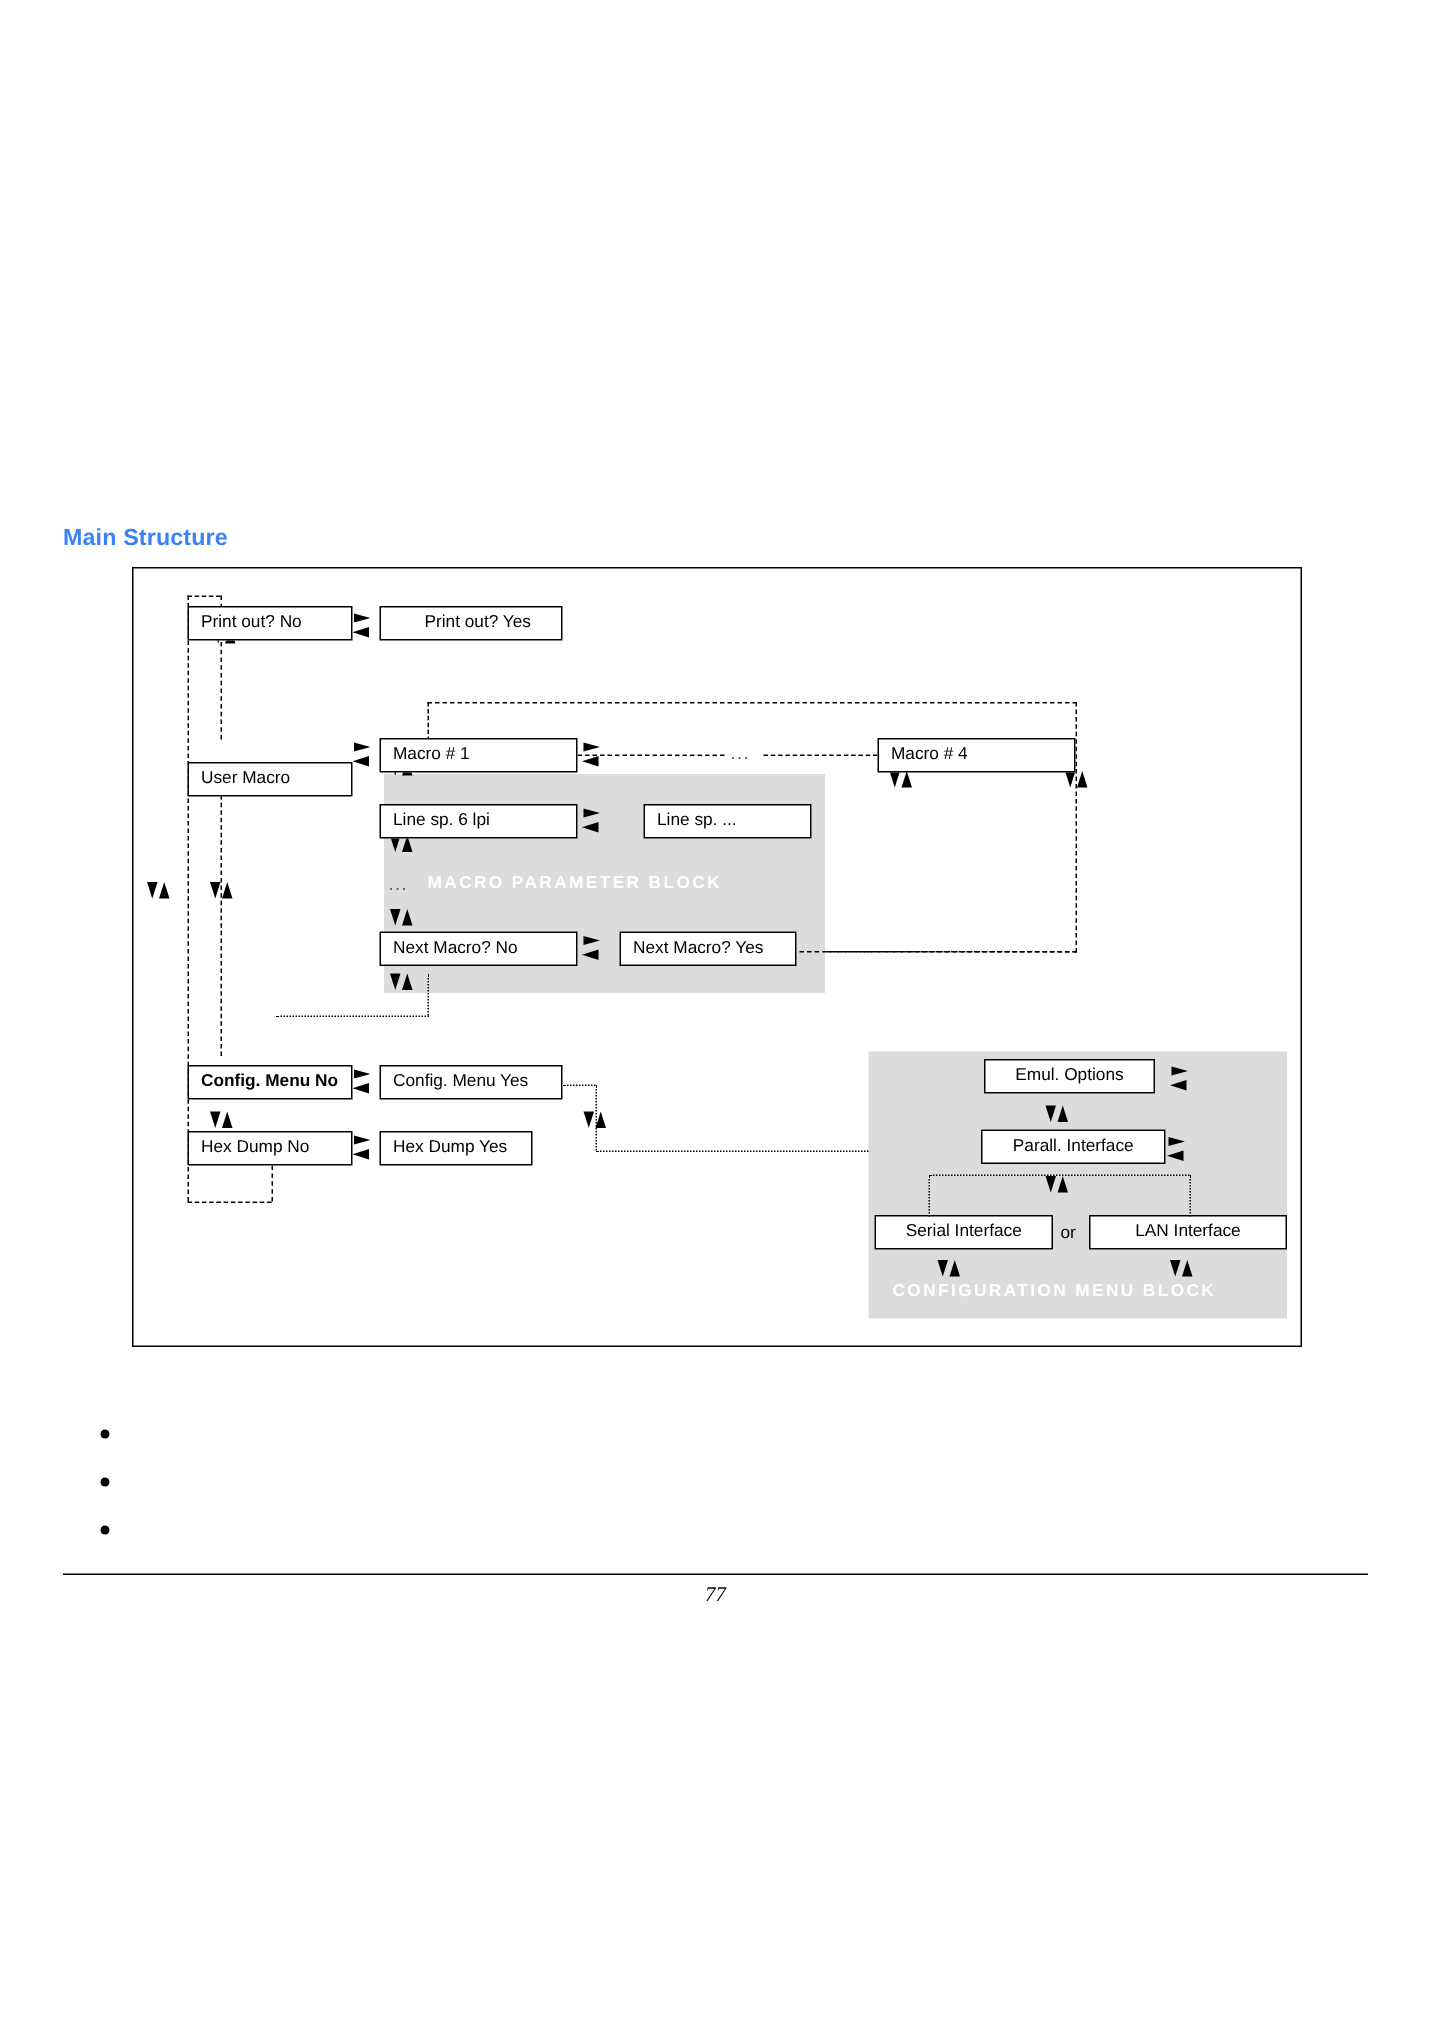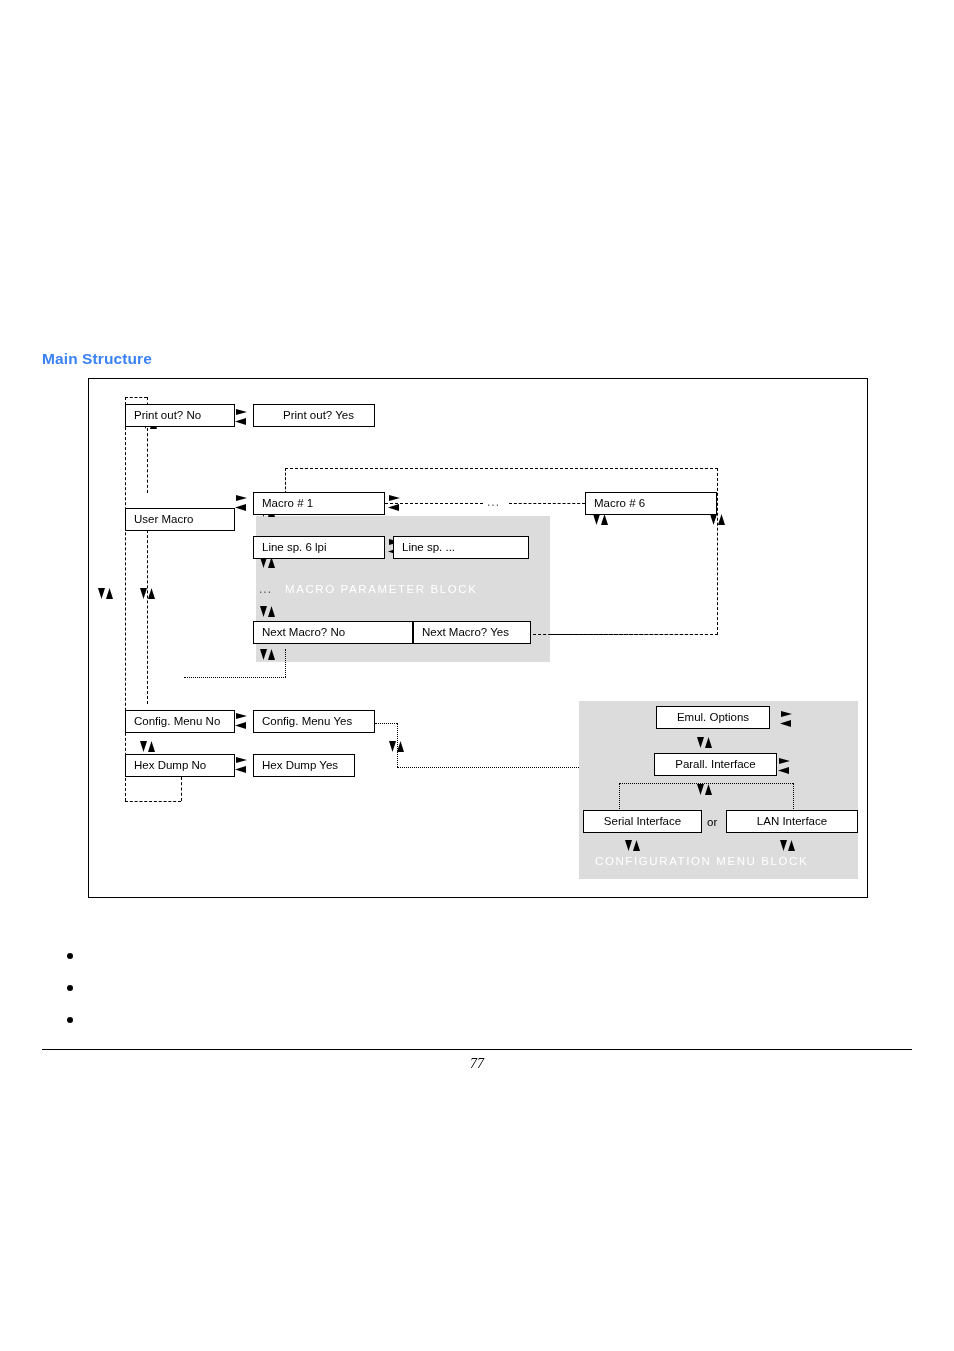--- a/index.html
+++ b/index.html
@@ -40,21 +40,21 @@
   }
 
   
   .shaded-block {
     position: absolute;
     background: #dcdcdc;
   }
   .block-caption {
     position: absolute;
     color: #ffffff;
-    font-weight: normal;
+    font-weight: bold;
     font-size: 11.5px;
     letter-spacing: 1.6px;
     white-space: nowrap;
   }
 
   
   .mbox {
     position: absolute;
     border: 1.3px solid #000;
     background: #fff;
@@ -347,31 +347,31 @@
   </div>
 
   <div class="mbox" style="left:36px; top:25px; width:110px;">Print out? No</div>
 
   <div class="mbox" style="left:164px; top:25px; width:122px;padding-left:29px;">Print out? Yes</div>
 
   <div class="mbox" style="left:36px; top:113px; width:110px;margin-top:16px;">User Macro</div>
 
   <div class="mbox" style="left:164px; top:113px; width:132px;">Macro # 1</div>
 
-  <div class="mbox" style="left:496px; top:113px; width:132px;">Macro # 6</div>
+  <div class="mbox" style="left:496px; top:113px; width:132px;">Macro # 4</div>
 
   <div class="mbox" style="left:164px; top:157px; width:132px;">Line sp. 6 lpi</div>
 
-  <div class="mbox" style="left:304px; top:157px; width:136px;text-align:right;">Line sp. ...</div>
-
-  <div class="mbox" style="left:164px; top:242px; width:160px;">Next Macro? No</div>
+  <div class="mbox" style="left:340px; top:157px; width:112px;text-align:right;">Line sp. ...</div>
+
+  <div class="mbox" style="left:164px; top:242px; width:132px;">Next Macro? No</div>
 
   <div class="mbox" style="left:324px; top:242px; width:118px;">Next Macro? Yes</div>
 
-  <div class="mbox" style="left:36px; top:331px; width:110px;">Config. Menu No</div>
+  <div class="mbox" style="left:36px; top:331px; width:110px;font-weight:bold;">Config. Menu No</div>
 
   <div class="mbox" style="left:164px; top:331px; width:122px;">Config. Menu  Yes</div>
 
   <div class="mbox" style="left:36px; top:375px; width:110px;">Hex Dump No</div>
 
   <div class="mbox" style="left:164px; top:375px; width:102px;">Hex Dump  Yes</div>
 
   <div class="mbox" style="left:567px; top:327px; width:114px; justify-content:center; padding-left:0;">Emul. Options</div>
 
   <div class="mbox" style="left:565px; top:374px; width:123px; justify-content:center; padding-left:0;">Parall. Interface</div>

